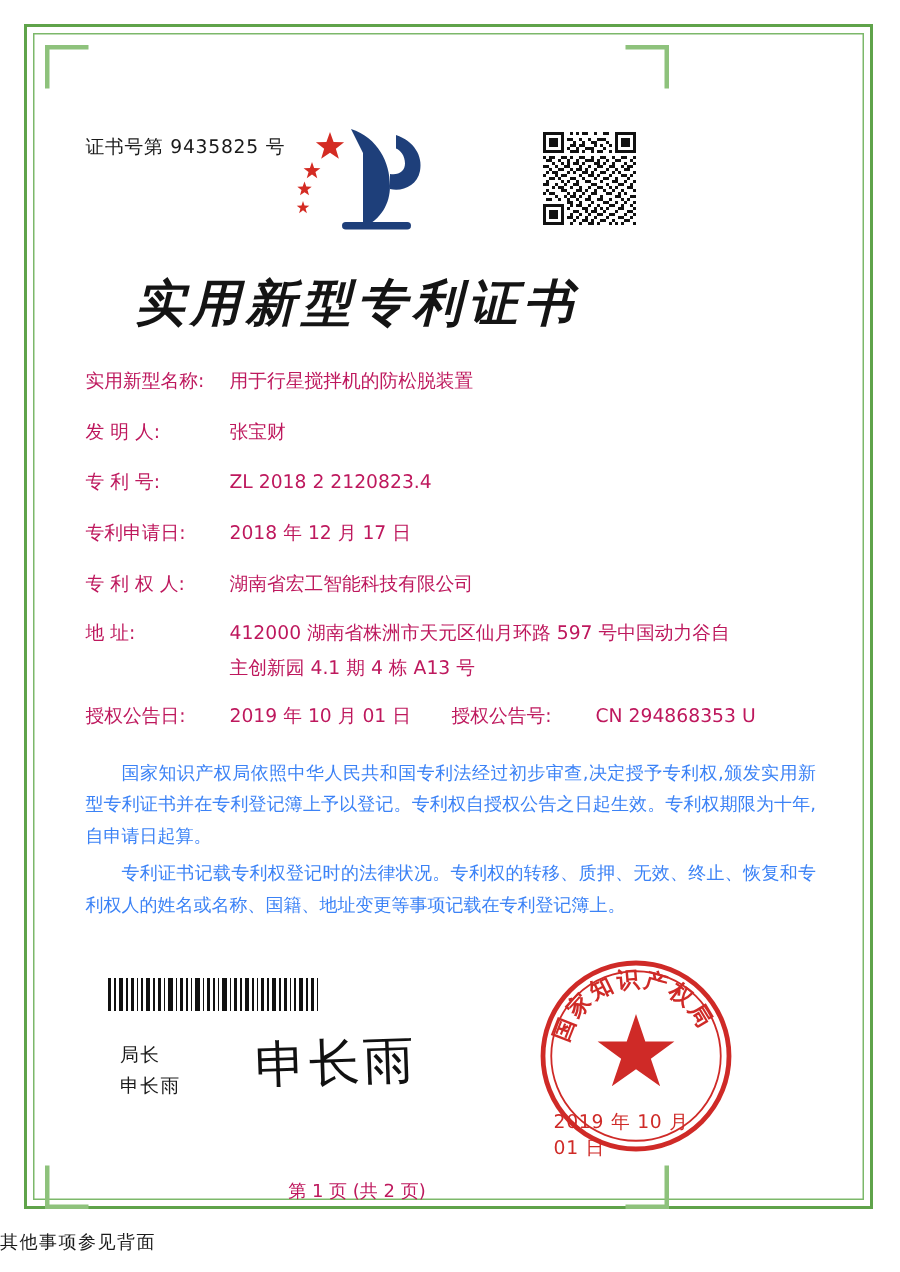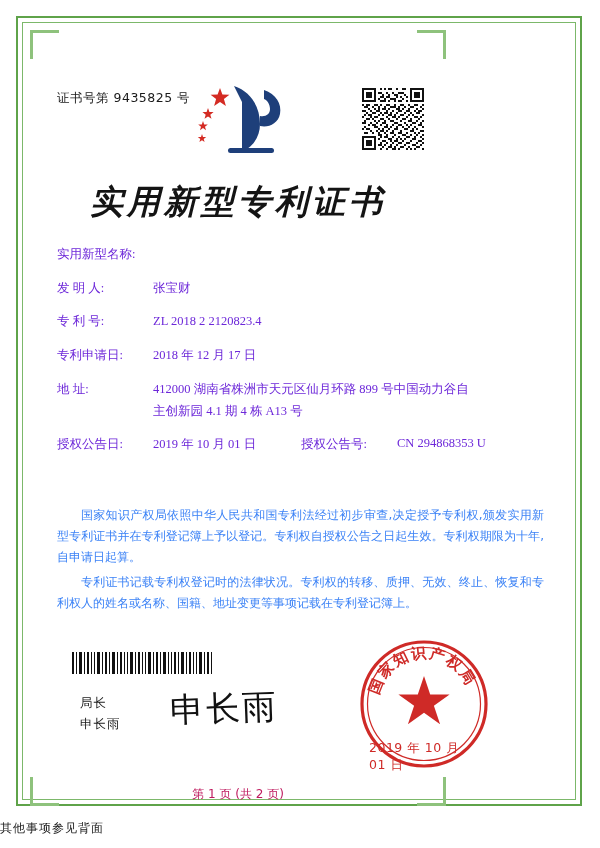--- a/index.html
+++ b/index.html
@@ -91,22 +91,21 @@
     color: #141414;
     font-style: italic;
   }
 
   .fields {
     position: absolute;
     left: 57px;
     top: 245px;
     width: 486px;
     font-size: 12.5px;
-    color: #6d28d9;
-    font-family: Liberation Serif, serif;
+    color: #be185d;
   }
   .frow {
     display: flex;
     align-items: flex-start;
     margin-bottom: 15.5px;
     line-height: 1.45;
   }
   .flabel {
     flex: 0 0 96px;
     white-space: nowrap;
@@ -470,36 +469,41 @@
         <rect x="38" y="66" width="46" height="5" rx="2.5"></rect>
       </g>
     </svg>
   </div>
 
   <div class="title">实用新型专利证书</div>
 
   <div class="fields">
     <div class="frow">
       <div class="flabel">实用新型名称:</div>
+      <div class="fvalue">用于行星搅拌机的防松脱装置</div>
     </div>
     <div class="frow">
       <div class="flabel">发 明 人:</div>
       <div class="fvalue">张宝财</div>
     </div>
     <div class="frow">
       <div class="flabel">专 利 号:</div>
       <div class="fvalue">ZL 2018 2 2120823.4</div>
     </div>
     <div class="frow">
       <div class="flabel">专利申请日:</div>
       <div class="fvalue">2018 年 12 月 17 日</div>
     </div>
     <div class="frow">
+      <div class="flabel">专 利 权 人:</div>
+      <div class="fvalue">湖南省宏工智能科技有限公司</div>
+    </div>
+    <div class="frow">
       <div class="flabel">地 址:</div>
-      <div class="fvalue">412000 湖南省株洲市天元区仙月环路 899 号中国动力谷自</div>
+      <div class="fvalue">412000 湖南省株洲市天元区仙月环路 597 号中国动力谷自</div>
     </div>
     <div class="sub-line">主创新园 4.1 期 4 栋 A13 号</div>
 
     <div class="two-col">
       <div class="col first">
         <div class="flabel2">授权公告日:</div>
         <div>2019 年 10 月 01 日</div>
       </div>
       <div class="col">
         <div class="flabel2">授权公告号:</div>

